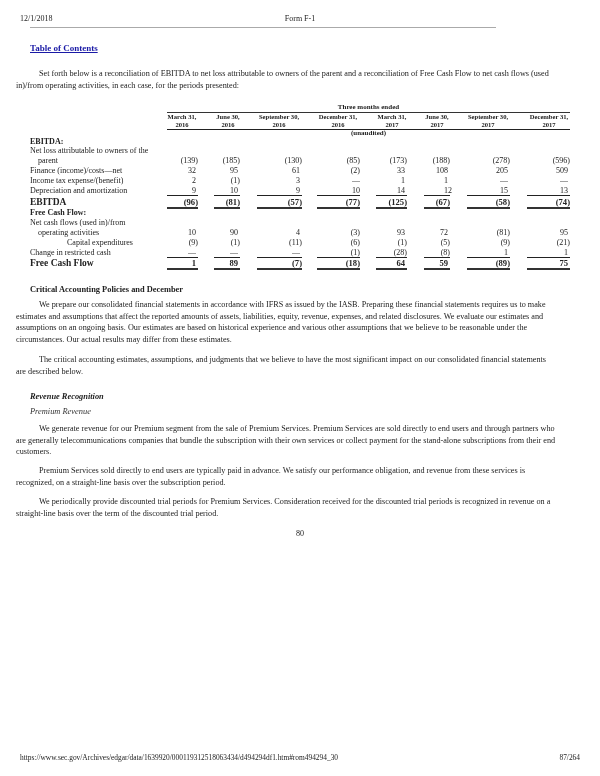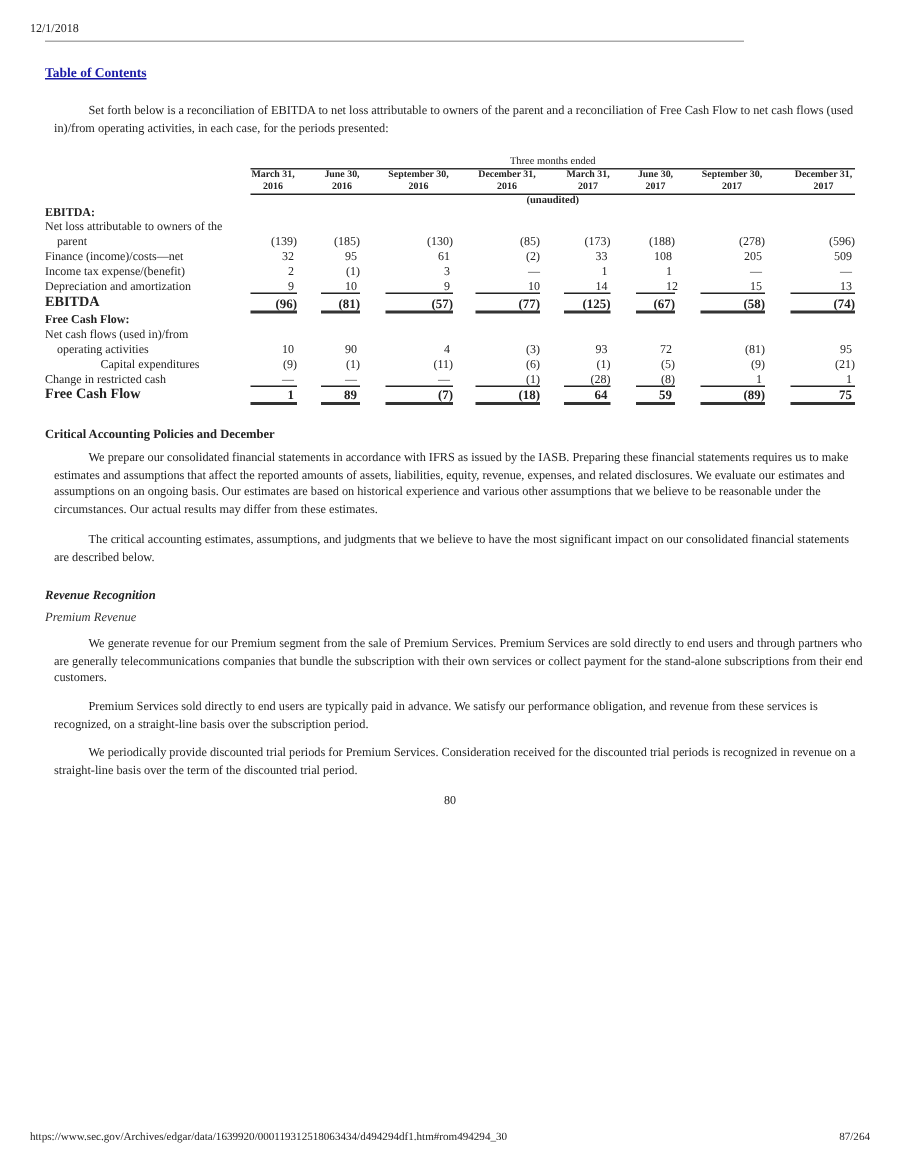--- a/index.html
+++ b/index.html
@@ -5,29 +5,29 @@
   html, body { margin: 0; padding: 0; background: #ffffff; }
   body {
     width: 600px; height: 776px; position: relative; overflow: hidden;
     font-family: "Liberation Serif", serif; color: #222;
   }
   .topbar { position: absolute; left: 0; top: 0; width: 600px; height: 30px; }
   .topbar .date { position: absolute; left: 20px; top: 14px; font-size: 8px; }
   .topbar .title { position: absolute; left: 0; width: 600px; top: 14px; font-size: 8px; text-align: center; }
   .topbar .rule { position: absolute; left: 30px; right: 104px; top: 27px; height: 0; border-top: 1px solid #aaa; width: 466px; }
   .toc { position: absolute; left: 30px; top: 43px; font-size: 9px; font-weight: bold; color: #1a1aa6; text-decoration: underline; cursor: pointer; }
-  .para { position: absolute; left: 36px; width: 542px; font-size: 8.2px; line-height: 11.5px; text-align: left; }
+  .para { position: absolute; left: 16px; width: 542px; font-size: 8.2px; line-height: 11.5px; text-align: left; }
   .para .indent { display: inline-block; width: 23px; }
   .heading { position: absolute; left: 30px; font-size: 8.4px; font-weight: bold; }
   .heading.bi { font-style: italic; }
   .subheading { position: absolute; left: 30px; font-size: 8.4px; font-style: italic; color: #333; }
 
   
   .tbl { position: absolute; left: 0; top: 0; width: 600px; }
-  .three-months { position: absolute; top: 103px; left: 167px; width: 403px; text-align: center; font-size: 7px; font-weight: normal; }
+  .three-months { position: absolute; top: 103px; left: 167px; width: 403px; text-align: center; font-size: 7px; font-weight: bold; }
   .three-rule { position: absolute; top: 112px; left: 167px; width: 403px; border-top: 1px solid #333; }
   .colhead { position: absolute; top: 113px; font-size: 6.6px; font-weight: bold; text-align: center; line-height: 7.5px; }
   .colhead-rule { position: absolute; top: 129px; left: 167px; width: 403px; border-top: 1.5px solid #222; }
   .unaudited { position: absolute; top: 129px; left: 167px; width: 403px; text-align: center; font-size: 7px; font-weight: bold; }
   .rowlabel { position: absolute; left: 30px; font-size: 8px; white-space: nowrap; }
   .rowlabel.sec { font-weight: bold; }
   .rowlabel.total { font-weight: bold; font-size: 9.5px; }
   .rowlabel.ind { left: 38px; }
   .cell { position: absolute; font-size: 8px; text-align: right; }
   .cell.b { font-weight: bold; font-size: 8.6px; }
@@ -36,20 +36,21 @@
 
   .pagenum { position: absolute; left: 0; width: 600px; top: 529px; text-align: center; font-size: 8px; }
   .footer { position: absolute; left: 20px; top: 753px; font-size: 7.4px; }
   .footer-page { position: absolute; right: 20px; top: 753px; font-size: 7.4px; }
 </style>
 </head>
 <body>
 
 <div class="topbar">
   <span class="date">12/1/2018</span>
+  <span class="title">Form F-1</span>
   <div class="rule"></div>
 </div>
 
 <a class="toc">Table of Contents</a>
 
 <div class="para" style="top:68px;"><span class="indent"></span><span>Set forth below is a reconciliation of EBITDA to net loss attributable to owners of the parent and a reconciliation of Free Cash Flow to net cash flows (used in)/from operating activities, in each case, for the periods presented:</span></div>
 
 <div class="tbl">
   <div class="three-months">Three months ended</div>
   <div class="three-rule"></div>

